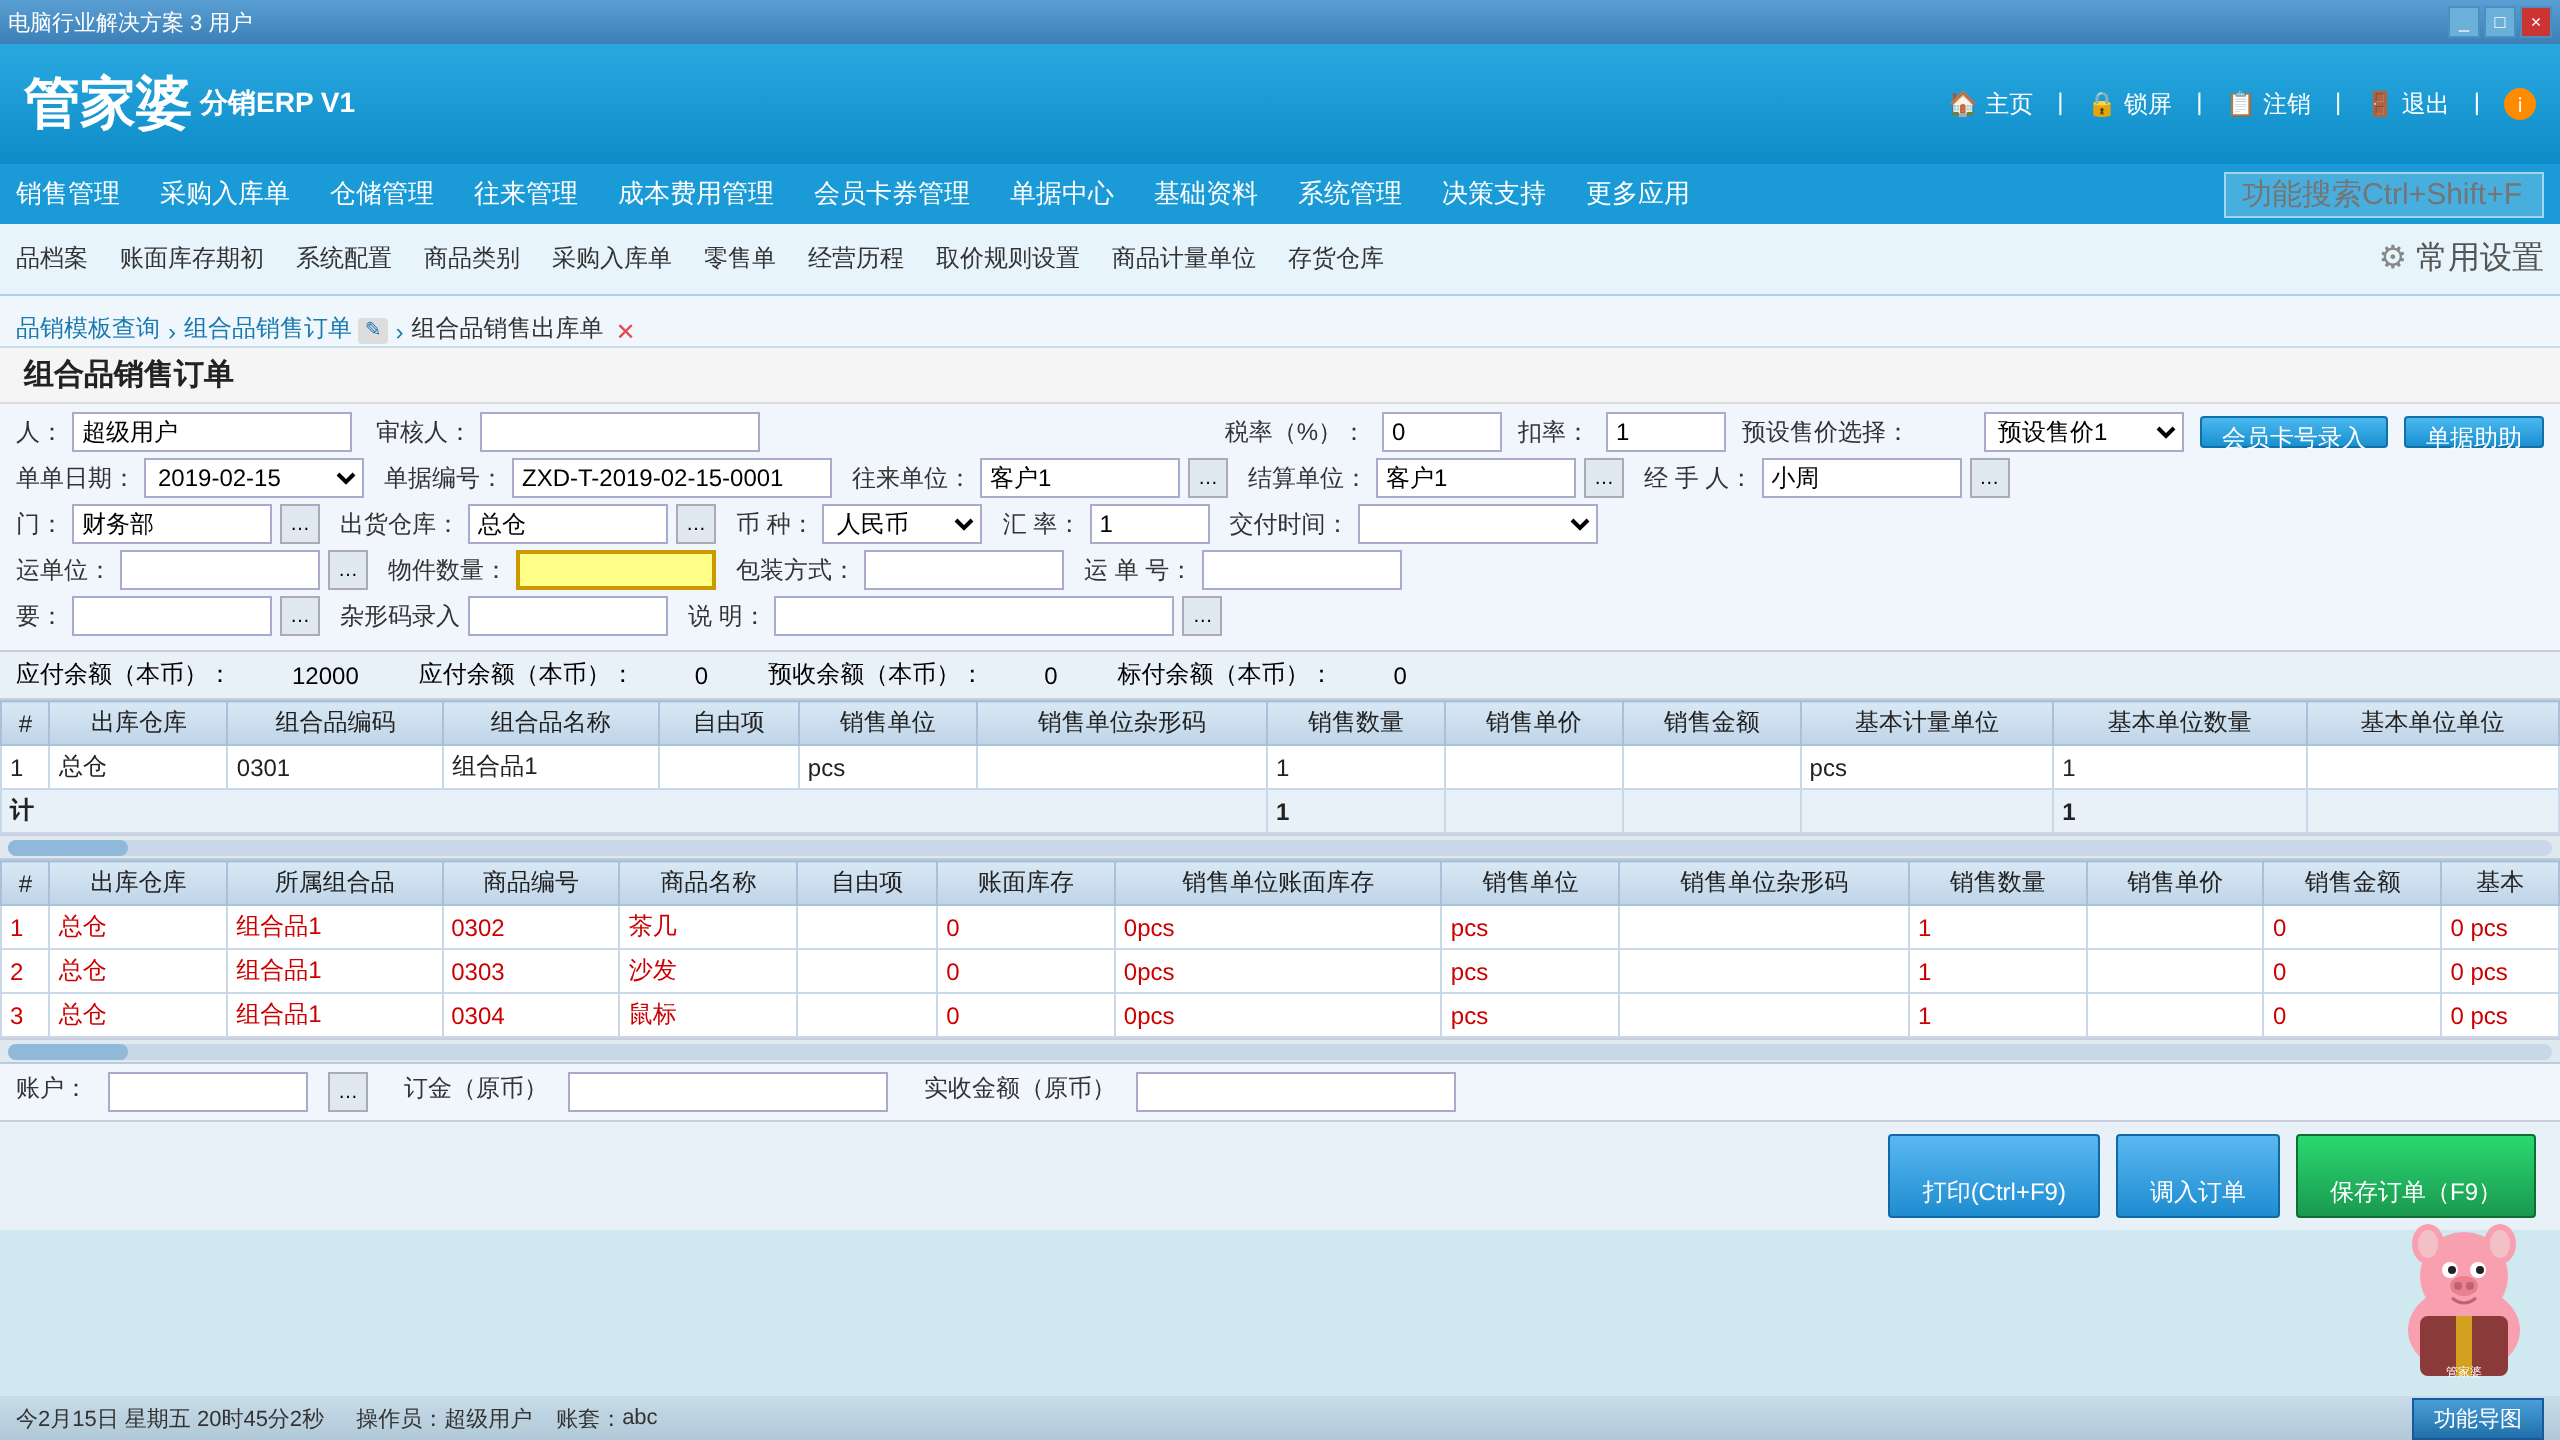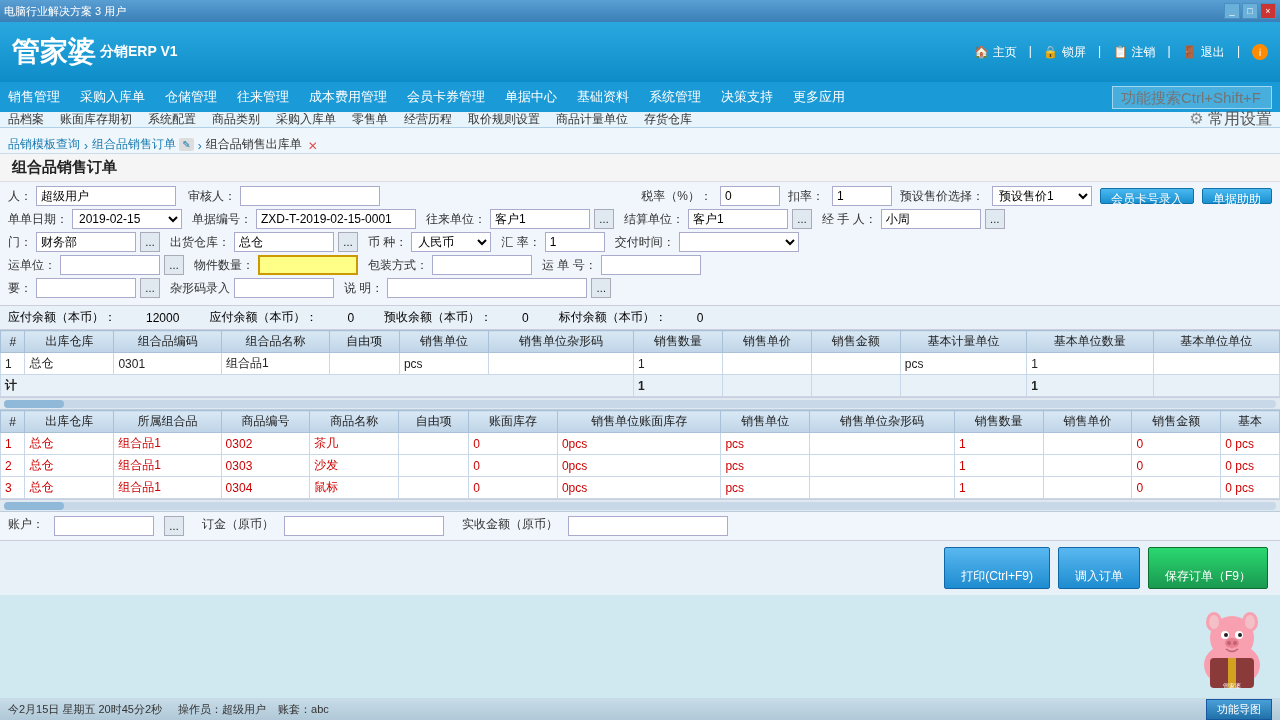--- a/index.html
+++ b/index.html
@@ -73,21 +73,21 @@
       border: 1px solid rgba(255,255,255,0.5);
       color: white;
       padding: 2px 8px;
       font-size: 15px;
       width: 160px;
     }
 
     
     .sub-nav {
       background: #e8f4fb;
-      height: 16px;
+      height: 36px;
       display: flex;
       align-items: center;
       padding: 0 8px;
       gap: 16px;
       border-bottom: 1px solid #b0d0e8;
       font-size: 12px;
       color: #333;
     }
     .sub-nav span { cursor: pointer; }
     .sub-nav-right {
@@ -397,21 +397,21 @@
     <span class="form-label">人：</span>
     <input class="form-input form-input-wide" value="超级用户" style="">
     <span class="form-label" style="margin-left:8px;">审核人：</span>
     <input class="form-input form-input-wide" value="" style="">
     <div class="header-right-controls">
       <span class="form-label">税率（%）：</span>
       <input class="form-input form-input-small" value="0" style="">
       <span class="form-label">扣率：</span>
       <input class="form-input form-input-small" value="1" style="">
       <span class="form-label">预设售价选择：</span>
-      <select class="form-select" style="width:100px;">
+      <select class="form-select" style="width:100px;margin-left:29px;">
         <option>预设售价1</option>
       </select>
       <button class="blue-btn">会员卡号录入</button>
       <button class="blue-btn">单据助助</button>
     </div>
   </div>
 
   <div class="form-row">
     <span class="form-label">单单日期：</span>
     <select class="form-select" style="width:110px;">

